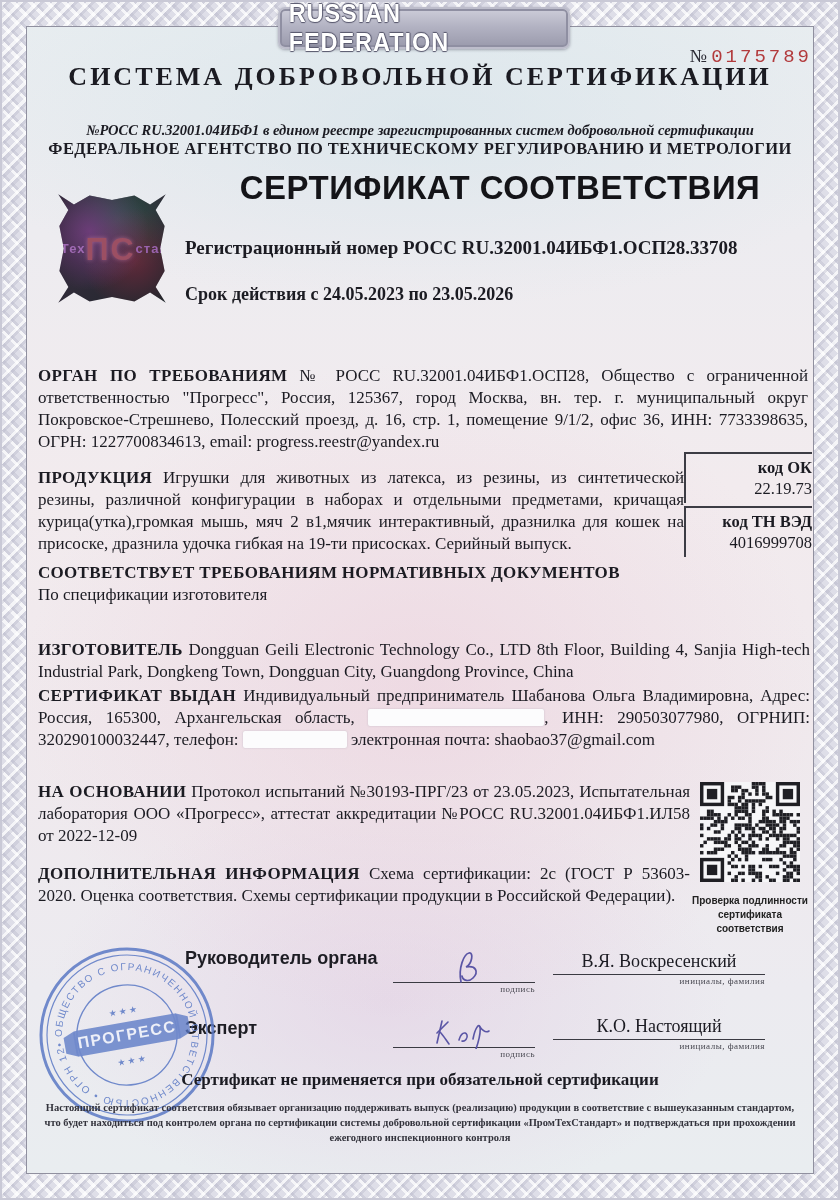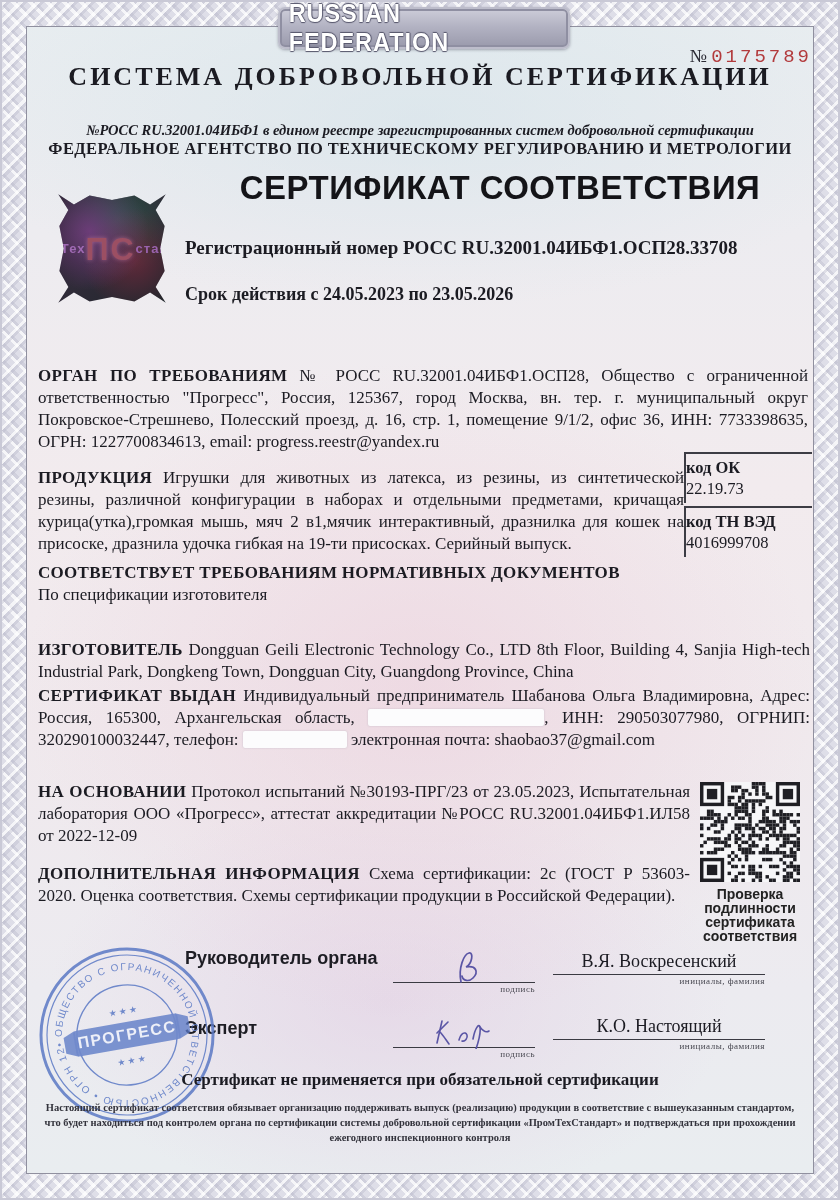--- a/index.html
+++ b/index.html
@@ -51,36 +51,36 @@
   .holo .ht{font-family:"Liberation Sans",sans-serif;font-weight:bold;color:#a06ab4;font-size:13px;letter-spacing:1px;}
   .holo .hc{font-family:"Liberation Sans",sans-serif;font-weight:bold;color:#9c4f63;font-size:32px;line-height:34px;
     text-shadow:0 0 4px rgba(200,120,160,.6);letter-spacing:2px;}
   .holo .hb{font-family:"Liberation Sans",sans-serif;font-weight:bold;color:#9a63ae;font-size:13px;letter-spacing:1px;}
   
   .sec{font-size:17px;line-height:22px;text-align:justify;}
   .sec b{letter-spacing:.3px;}
   .sec-organ{left:38px;top:348px;width:770px;}
   .sec-prod{left:38px;top:450px;width:646px;}
   .codebox{left:684px;width:126px;border-top:2px solid #3c3c44;border-left:2px solid #3c3c44;
-    padding:3px 0 4px 0;text-align:left;font-size:16.5px;line-height:21px;}
+    padding:3px 0 4px 0;text-align:right;font-size:16.5px;line-height:21px;}
   .codebox .cl{font-weight:bold;}
   .cb1{top:452px;} .cb2{top:506px;}
   .sec-conf{left:38px;top:562px;width:770px;}
   .sec-manu{left:38px;top:622px;width:772px;}
   .sec-issued{left:38px;top:668px;width:772px;}
   .sec-basis{left:38px;top:764px;width:652px;}
   .sec-add{left:38px;top:846px;width:652px;}
   .redact{display:inline-block;height:17px;background:#fcfcfd;border-radius:2px;
     vertical-align:-3px;box-shadow:0 0 2px rgba(120,120,140,.35);}
   .r1{width:176px;} .r2{width:104px;}
   
   .qrwrap{left:692px;top:782px;width:116px;text-align:center;}
   .qrwrap svg{display:block;margin:0 auto;background:#f6f6f8;}
-  .qrcap{margin-top:5px;font-family:"Liberation Sans",sans-serif;font-weight:bold;
-    font-size:14px;line-height:14px;color:#222;}
+  .qrcap{margin-top:12px;font-family:"Liberation Sans",sans-serif;font-weight:bold;
+    font-size:10px;line-height:14px;color:#222;}
   
   .sigrow .role{position:absolute;left:185px;font-family:"Liberation Sans",sans-serif;
     font-weight:bold;font-size:18px;color:#1d1d24;}
   .sigcol{position:absolute;text-align:center;}
   .sigline{border-bottom:1.5px solid #3a3a42;height:34px;position:relative;}
   .sigline svg{position:absolute;left:50%;transform:translateX(-50%);bottom:-2px;}
   .subl{font-size:9px;color:#46464f;margin-top:1px;letter-spacing:.5px;text-align:right;}
   .namel{font-size:18px;height:28px;display:flex;align-items:flex-end;justify-content:center;
     border-bottom:1.5px solid #3a3a42;padding-bottom:2px;}
   

